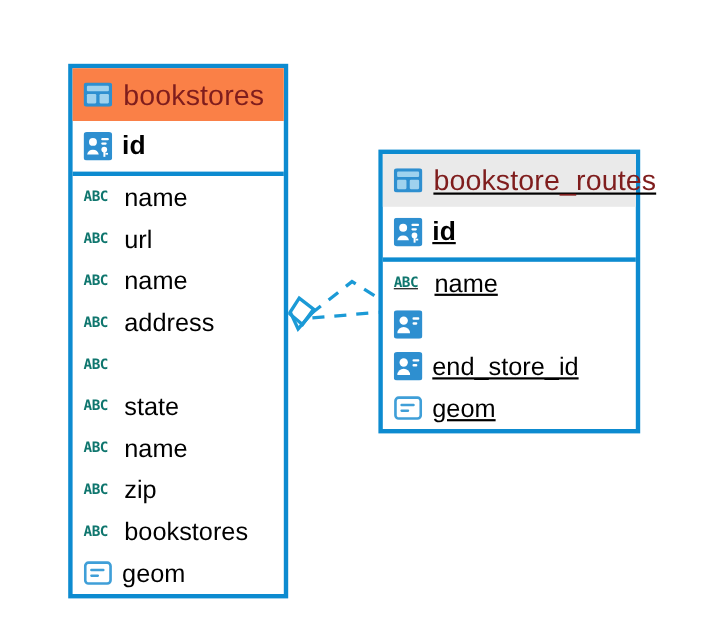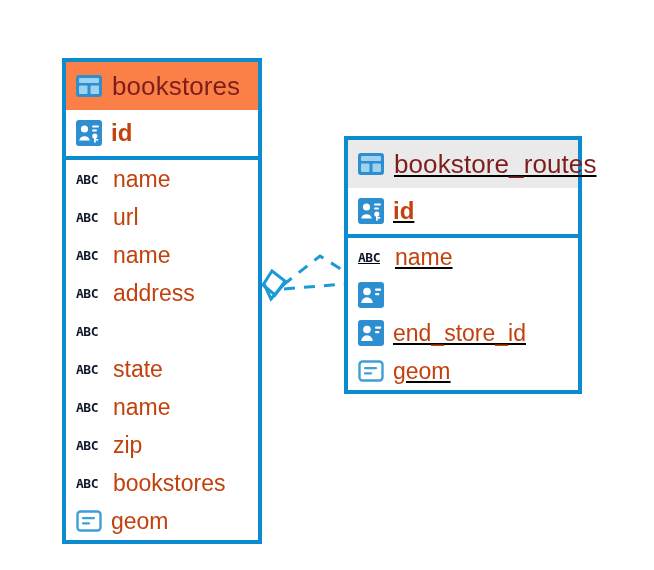--- a/index.html
+++ b/index.html
@@ -43,36 +43,36 @@
   .field{
     display:flex;
     align-items:center;
     gap:9px;
     height:38px;
     padding-left:10px;
     box-sizing:border-box;
   }
   .field-label{
     font-size:23px;
-    color:#c2410c;
+    color:#000000;
     white-space:nowrap;
   }
   .field-label.bold{font-weight:bold;font-size:24px;}
   .field.pk{height:46px;}
 
   
   .icon{flex:0 0 auto;display:block;}
 
   .abc{
     width:28px;height:24px;
     display:flex;align-items:center;justify-content:flex-start;
     font-family:"DejaVu Sans Mono", monospace;
     font-size:13px;
     font-weight:bold;
-    color:#0f172a;
+    color:#0f766e;
     letter-spacing:-0.5px;
     line-height:1;
   }
 
   
   .edge{position:absolute;left:0;top:0;pointer-events:none;}
 </style>
 </head>
 <body>
 

